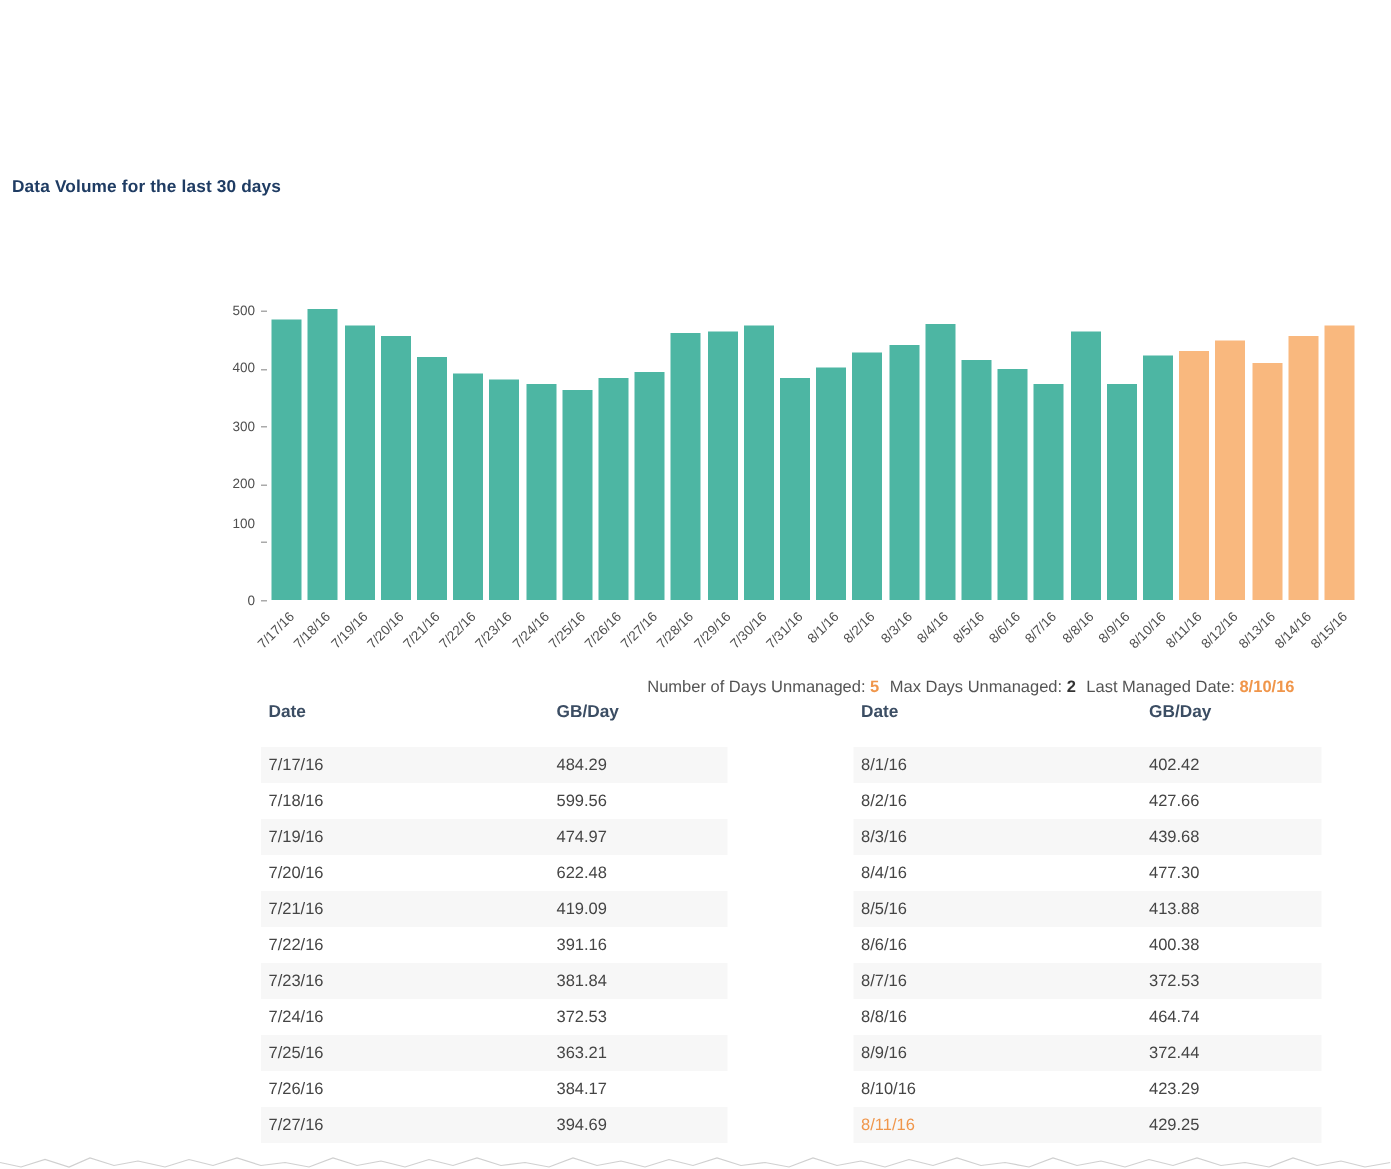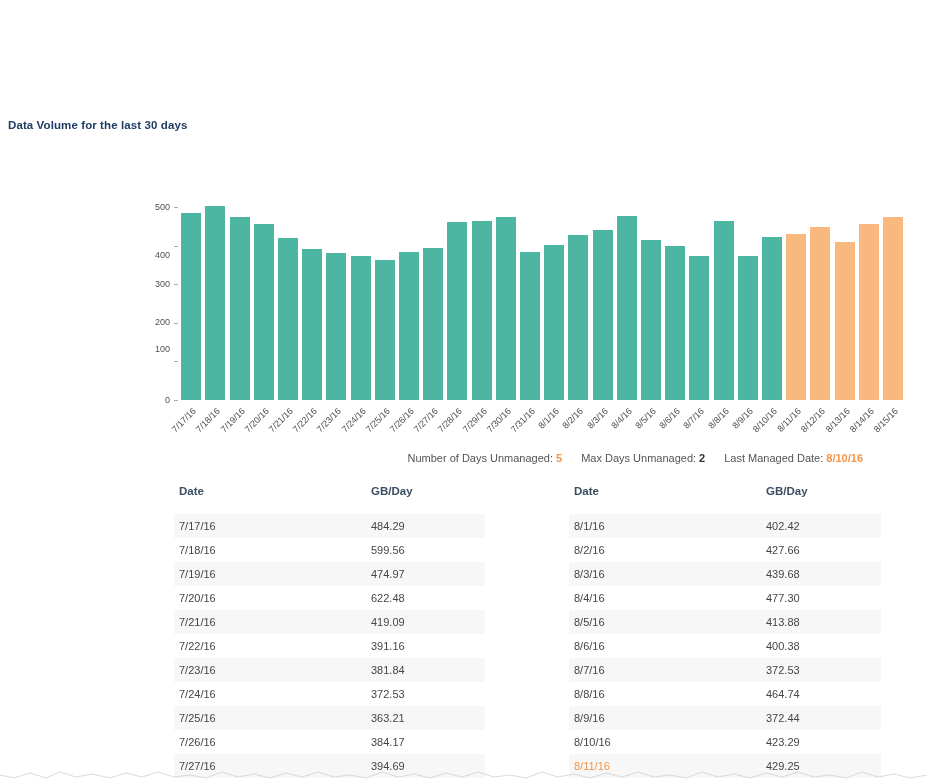--- a/index.html
+++ b/index.html
@@ -36,29 +36,29 @@
   .xtick-label {
     position: absolute; top: 3px; width: 55px;
     text-align: right; font-size: 9px; color: #4f4f4f;
     transform: rotate(-45deg); transform-origin: 100% 0;
     white-space: nowrap;
   }
 
   
   .status {
     position: absolute; top: 452px; right: 64px;
-    display: flex; gap: 16px;
+    display: flex; gap: 4px;
     font-size: 11px; color: #545454; white-space: nowrap;
   }
   .status .seg span { margin-left: 3px; }
   .v-orange { color: #f0964b; font-weight: bold; }
   .v-dark { color: #333333; font-weight: bold; }
 
   
-  .dtable { position: absolute; top: 480px; font-size: 11px; color: #454545; }
+  .dtable { position: absolute; top: 464px; font-size: 11px; color: #454545; }
   #t-left { left: 174px; width: 311px; }
   #t-right { left: 569px; width: 312px; }
   .dtable .thead {
     display: flex; height: 34px; padding: 5px 0 0 5px;
     font-weight: bold; color: #3b4d63; font-size: 11.5px;
   }
   .dtable .h1 { width: 192px; }
   .dtable .trow { display: flex; height: 24px; align-items: center; padding-left: 5px; }
   .dtable .trow.shaded { background: #f7f7f7; }
   .dtable .c1 { width: 192px; }
@@ -75,21 +75,21 @@
 
 <div class="chart-y-axis">
     <div class="ytick-label" style="top: 187.5px;">0</div>
     <div class="ytick-mark" style="top: 193px;"></div>
     <div class="ytick-label" style="top: 137px;">100</div>
     <div class="ytick-mark" style="top: 154.4px;"></div>
     <div class="ytick-label" style="top: 110.3px;">200</div>
     <div class="ytick-mark" style="top: 115.8px;"></div>
     <div class="ytick-label" style="top: 71.7px;">300</div>
     <div class="ytick-mark" style="top: 77.2px;"></div>
-    <div class="ytick-label" style="top: 33.1px; margin-top: 10px;">400</div>
+    <div class="ytick-label" style="top: 33.1px;">400</div>
     <div class="ytick-mark" style="top: 38.6px;"></div>
     <div class="ytick-label" style="top: -5.5px;">500</div>
     <div class="ytick-mark" style="top: 0px;"></div>
   </div>
 <div class="chart-plot">
     <div class="bar" style="left: 2.1px; width: 20px; height: 186.9px; background: rgb(77, 182, 163);"></div>
     <div class="bar" style="left: 26.3px; width: 20px; height: 194.1px; background: rgb(77, 182, 163);"></div>
     <div class="bar" style="left: 50.5px; width: 20px; height: 183.3px; background: rgb(77, 182, 163);"></div>
     <div class="bar" style="left: 74.7px; width: 20px; height: 176.2px; background: rgb(77, 182, 163);"></div>
     <div class="bar" style="left: 98.9px; width: 20px; height: 161.8px; background: rgb(77, 182, 163);"></div>

